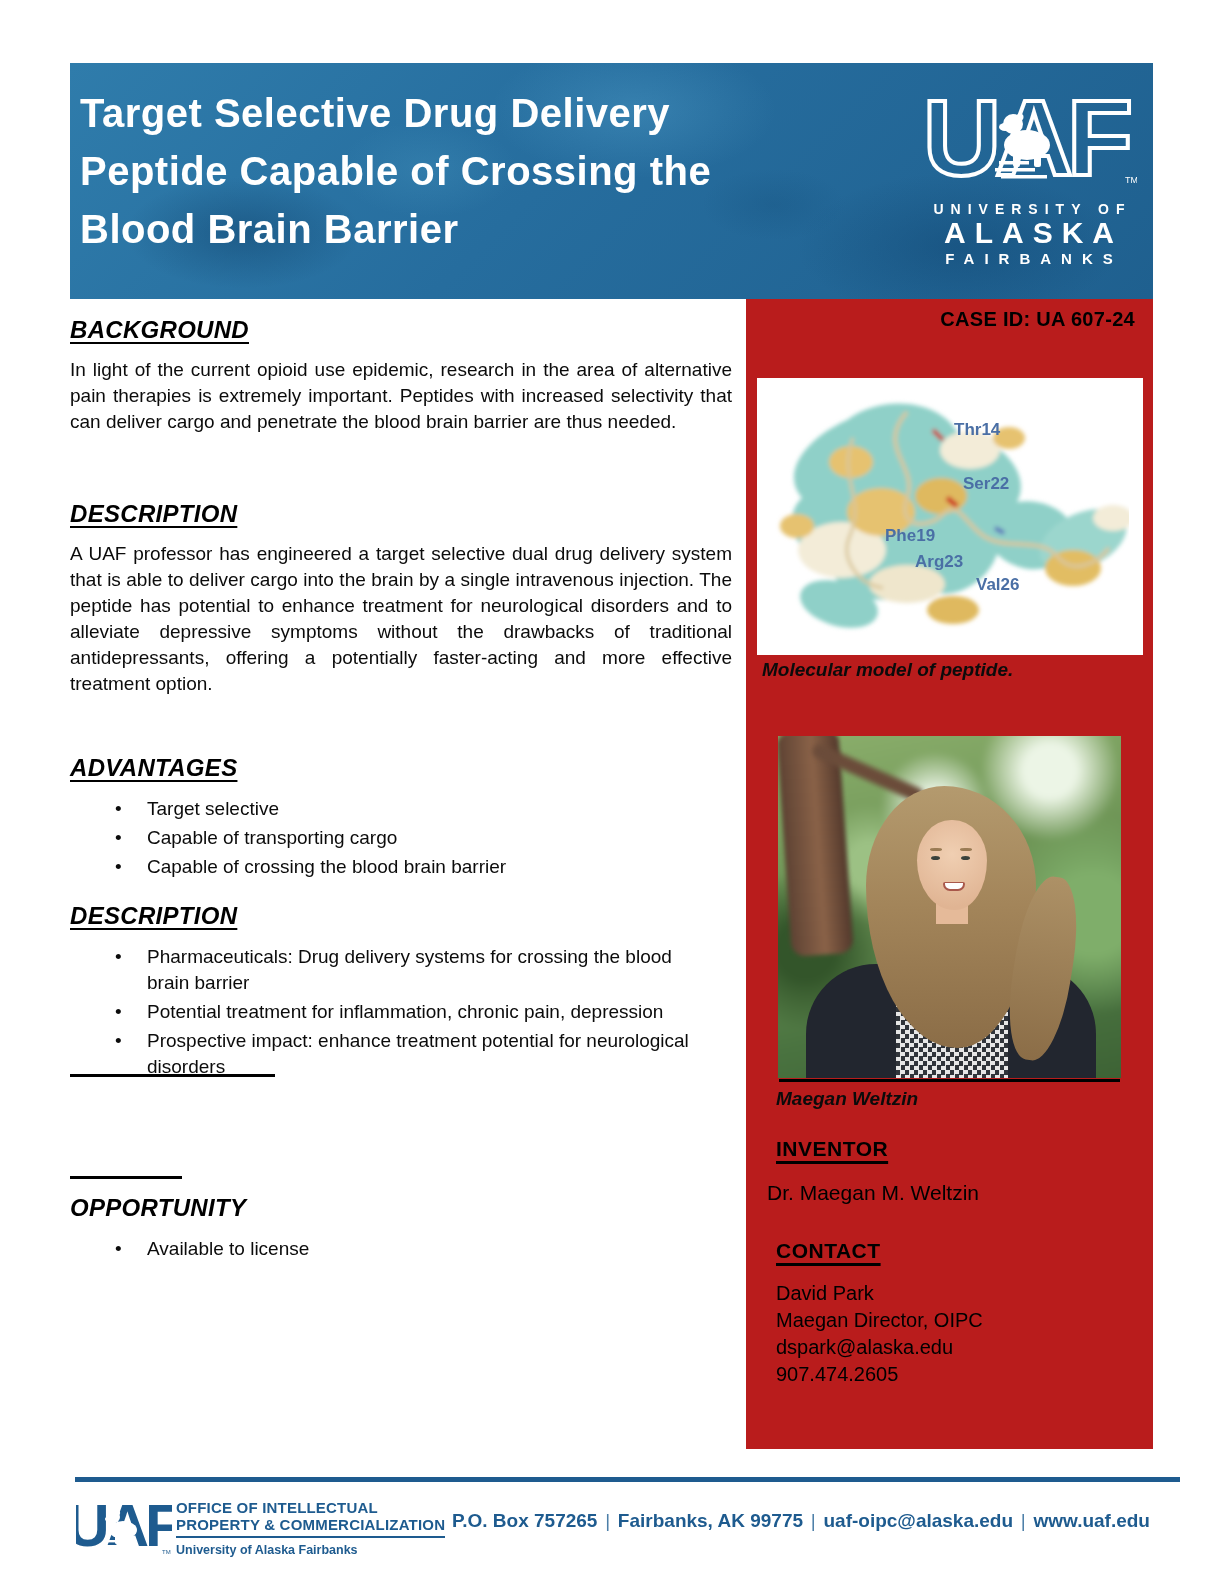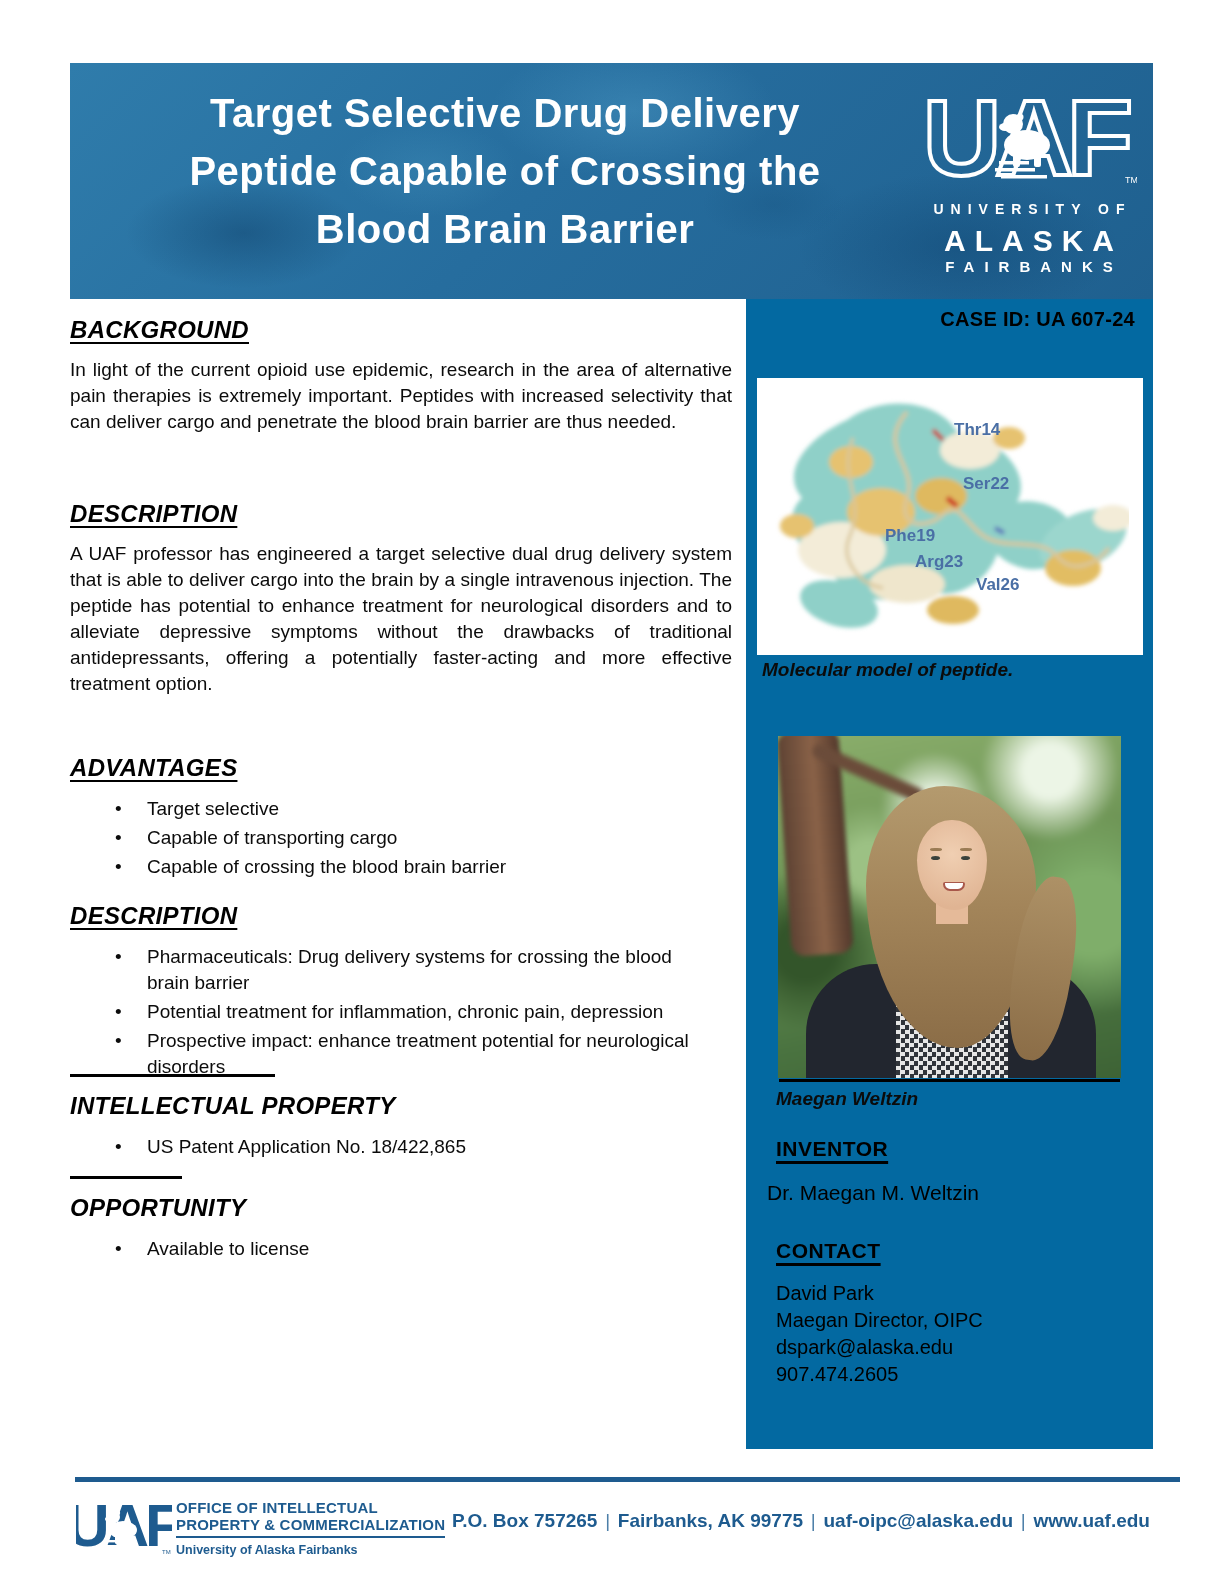--- a/index.html
+++ b/index.html
@@ -11,31 +11,31 @@
   .header {
     position:absolute; left:70px; top:63px; width:1083px; height:236px;
     background:
       radial-gradient(ellipse 190px 90px at 16% 72%, rgba(10,55,95,.40), transparent 62%),
       radial-gradient(ellipse 230px 110px at 52% 20%, rgba(95,175,215,.30), transparent 62%),
       radial-gradient(ellipse 260px 120px at 82% 78%, rgba(12,62,105,.38), transparent 62%),
       radial-gradient(ellipse 150px 80px at 33% 45%, rgba(75,155,195,.28), transparent 60%),
       radial-gradient(ellipse 120px 60px at 65% 60%, rgba(20,80,125,.30), transparent 60%),
       linear-gradient(135deg,#2f7cab 0%, #266d9e 45%, #1f608f 100%);
   }
-  .title-block { position:absolute; left:10px; top:21px; width:850px; text-align:center; }
+  .title-block { position:absolute; left:10px; top:21px; width:850px; text-align:left; }
   .title-line { color:#fff; font-weight:bold; font-size:40px; line-height:58px; letter-spacing:.5px; }
 
   .logo-block { position:absolute; left:845px; top:16px; width:228px; text-align:center; }
   .logo-acronym-svg { display:block; margin:0 auto; }
   .wordmark-1 { color:#fff; font-size:14px; font-weight:bold; letter-spacing:7px; margin-top:2px; padding-left:7px; }
-  .wordmark-2 { color:#fff; font-size:30px; font-weight:bold; letter-spacing:9px; line-height:32px; padding-left:9px;margin-top:8px; }
+  .wordmark-2 { color:#fff; font-size:30px; font-weight:bold; letter-spacing:9px; line-height:32px; padding-left:9px; }
   .wordmark-3 { color:#fff; font-size:15px; font-weight:bold; letter-spacing:10px; line-height:20px; padding-left:10px; }
 
   
-  .sidebar { position:absolute; left:746px; top:299px; width:407px; height:1150px; background:#0369a1; }
+  .sidebar { position:absolute; left:746px; top:299px; width:407px; height:1150px; background:#b91c1c; }
   .case-id { position:absolute; right:18px; top:9px; font-size:20px; font-weight:bold; color:#000; letter-spacing:.3px; }
 
   .molecule-figure { position:absolute; left:11px; top:79px; width:386px; height:277px; background:#fff; }
   .molecule-figure svg { position:absolute; left:0; top:0; }
   .mol-label { position:absolute; color:#4A6FA5; font-weight:bold; font-size:17px; }
   .molecule-caption { position:absolute; left:16px; top:360px; font-style:italic; font-weight:bold; font-size:19px; color:#0b0b0b; }
 
   .photo { position:absolute; left:32px; top:437px; width:343px; height:342px; overflow:hidden; background:#6f9a58; }
   .photo .foliage { position:absolute; left:-8px; top:-8px; right:-8px; bottom:-8px; filter:blur(3px);
     background:
@@ -224,26 +224,20 @@
   <div class="section" style="top:902px;">
     <span class="sec-heading u">DESCRIPTION</span>
     <ul class="bullets">
       <li>Pharmaceuticals: Drug delivery systems for crossing the blood brain barrier</li>
       <li>Potential treatment for inflammation, chronic pain, depression</li>
       <li>Prospective impact:  enhance treatment potential for neurological disorders</li>
     </ul>
   </div>
 
   <div class="rule" style="top:1074px; width:205px;"></div>
-  <div class="section" style="top:1092px;">
-    <span class="sec-heading">INTELLECTUAL PROPERTY</span>
-    <ul class="bullets">
-      <li>US Patent Application No. 18/422,865</li>
-    </ul>
-  </div>
 
   <div class="rule" style="top:1176px; width:112px;"></div>
   <div class="section" style="top:1194px;">
     <span class="sec-heading">OPPORTUNITY</span>
     <ul class="bullets">
       <li>Available to license</li>
     </ul>
   </div>
 
   <div class="footer-rule"></div>

